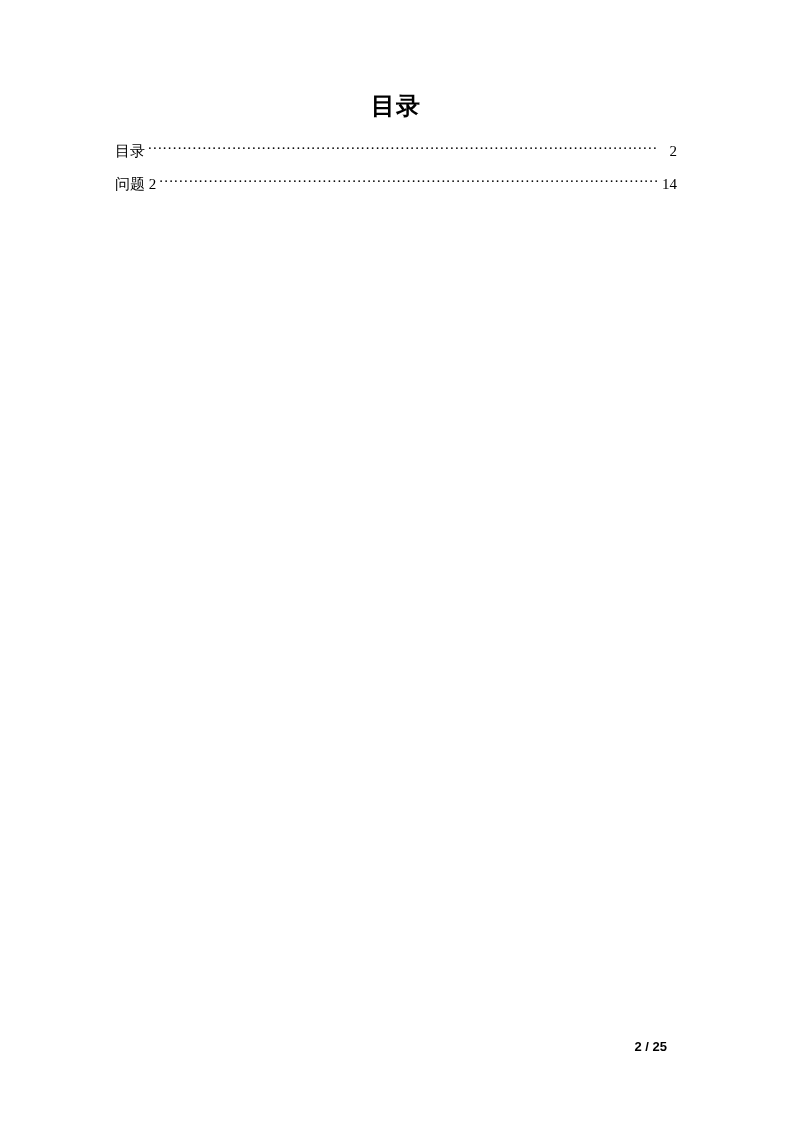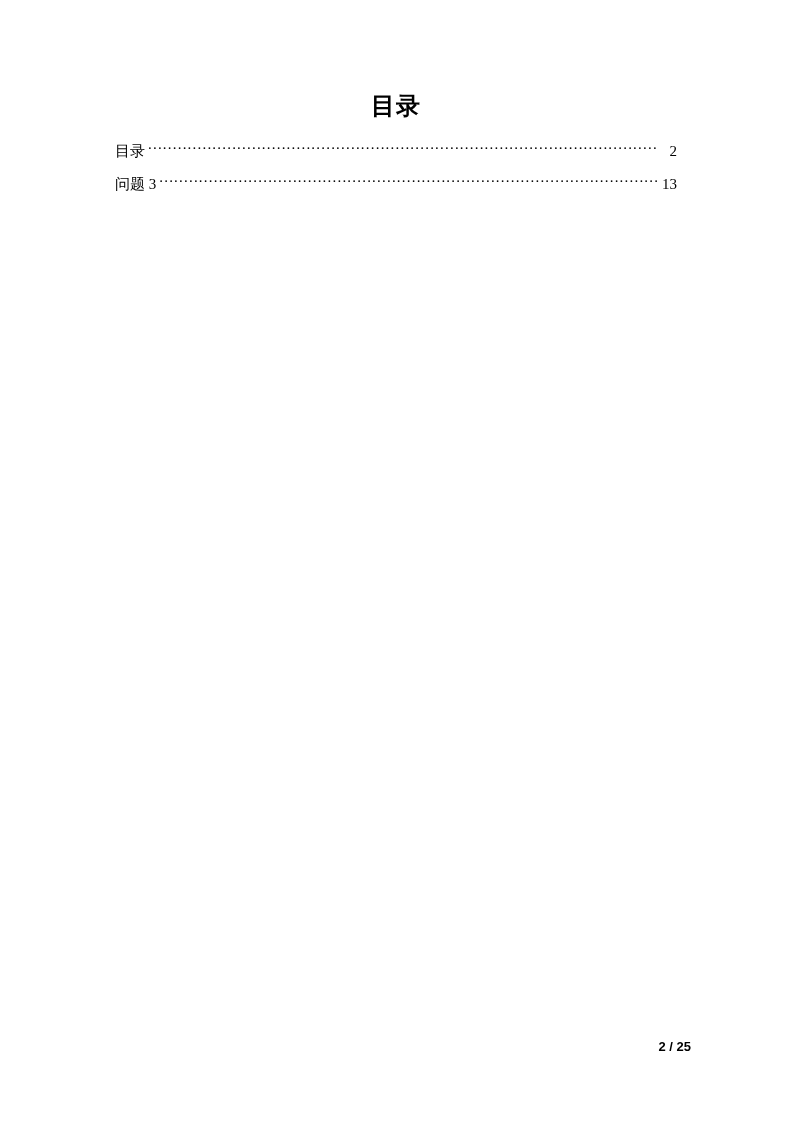--- a/index.html
+++ b/index.html
@@ -70,21 +70,21 @@
   }
   .toc-page {
     flex: 0 0 auto;
     padding-left: 3px;
     text-align: right;
     min-width: 16px;
   }
   .entry-1 .toc-page { padding-left: 4px; }
   .footer {
     position: absolute;
-    right: 102px;
+    right: 126px;
     bottom: 68px;
     font-family: "Liberation Sans", "DejaVu Sans", sans-serif;
     font-weight: bold;
     font-size: 13px;
     color: #000;
   }
 </style>
 </head>
 <body>
 
@@ -96,23 +96,23 @@
     <div class="toc-list">
 
       <div class="toc-entry entry-0">
         <span class="toc-label">目录</span>
         <span class="toc-dots"></span>
         <span class="toc-page">2</span>
       </div>
 
 
       <div class="toc-entry entry-2">
-        <span class="toc-label">问题 3</span>
+        <span class="toc-label">问题 2</span>
         <span class="toc-dots"></span>
-        <span class="toc-page">13</span>
+        <span class="toc-page">14</span>
       </div>
 
 
 
 
     </div>
   </div>
 
   <div class="footer">2 / 25</div>
 </div>

